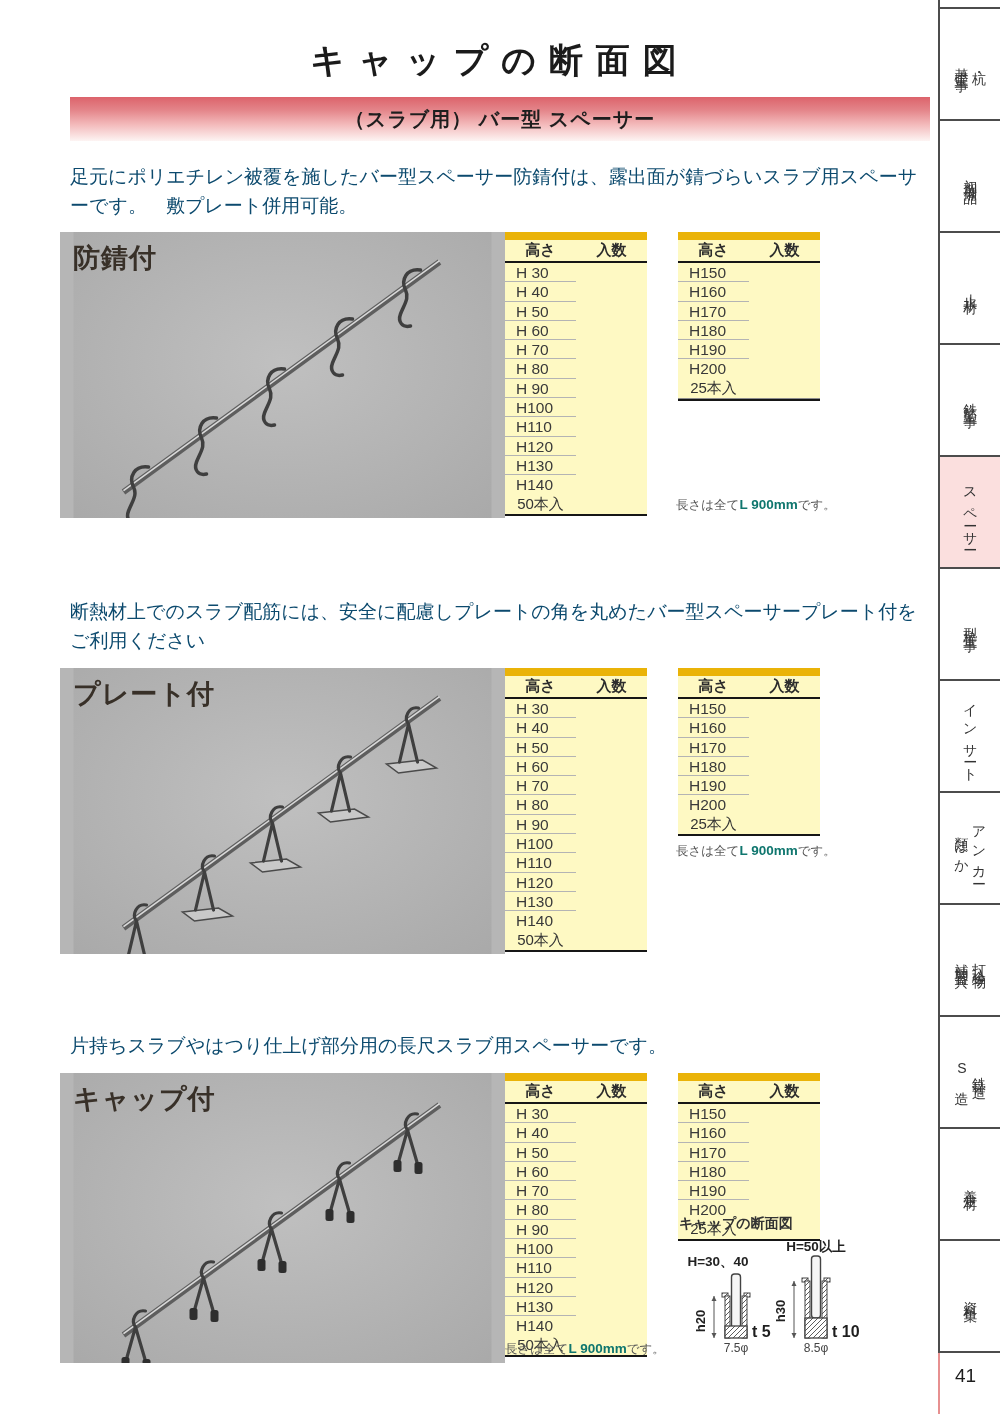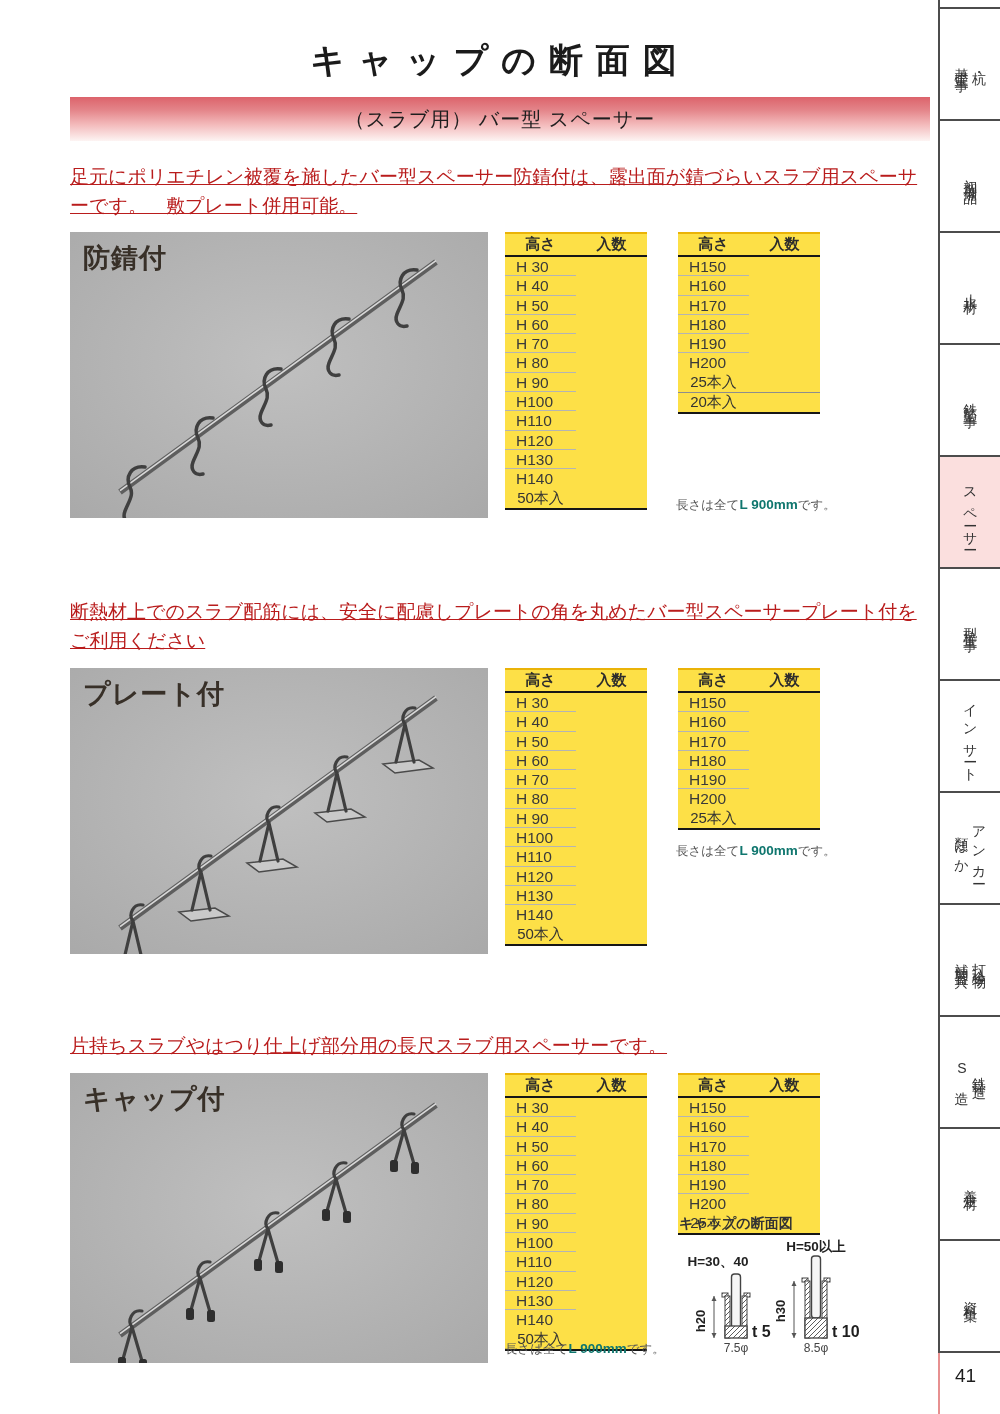--- a/index.html
+++ b/index.html
@@ -4,36 +4,36 @@
 <style>
   html,body{margin:0;padding:0;background:#fff;}
   .page{position:relative;width:1000px;height:1414px;background:#ffffff;overflow:hidden;
         font-family:"Liberation Sans",sans-serif;color:#333;}
   
   .page-title{position:absolute;left:70px;top:38px;width:860px;text-align:center;
       font-size:34px;font-weight:bold;color:#1b1b1b;letter-spacing:0.38em;}
   .banner{position:absolute;left:70px;top:97px;width:860px;height:44px;
       background:linear-gradient(to bottom,#dc636b 0%,#e4858a 30%,#f3b9ba 62%,#fdf4f3 100%);
       display:flex;align-items:center;justify-content:center;}
-  .banner-label{font-size:20px;font-weight:normal;color:#1e1e1e;letter-spacing:1px;}
-  .desc{position:absolute;left:70px;width:864px;font-size:19px;line-height:1.55;color:#b91c1c;text-decoration:underline;}
+  .banner-label{font-size:20px;font-weight:bold;color:#1e1e1e;letter-spacing:1px;}
+  .desc{position:absolute;left:70px;width:864px;font-size:19px;line-height:1.55;color:#0c4a6e;}
   .desc-1{top:162px;}
   .desc-2{top:597px;}
   .desc-3{top:1031px;}
   
-  .photo{position:absolute;left:70px;width:418px;height:286px;background:#b6b6b6;}
+  .photo{position:absolute;left:60px;width:418px;height:286px;background:#b6b6b6;padding-left:27px;}
   .photo-1{top:232px;}
   .photo-2{top:668px;}
   .photo-3{top:1073px;height:290px;}
   .photo svg{position:absolute;left:0;top:0;width:100%;height:100%;}
   .photo-label{position:absolute;left:13px;top:8px;font-size:27px;font-weight:bold;
       color:#383028;letter-spacing:1px;}
   
-  .spec-table{position:absolute;width:142px;border-top:2px solid #eab308;
-      border-bottom:2px solid #161616;background:#fde047;}
+  .spec-table{position:absolute;width:142px;border-top:8px solid #eab308;
+      border-bottom:2px solid #161616;background:#fef9c3;}
   .ta1{left:505px;top:232px;} .ta2{left:678px;top:232px;}
   .tb1{left:505px;top:668px;} .tb2{left:678px;top:668px;}
   .tc1{left:505px;top:1073px;} .tc2{left:678px;top:1073px;}
   .t-head{display:flex;border-bottom:2px solid #161616;height:21px;align-items:center;}
   .t-h{width:50%;text-align:center;font-weight:bold;font-size:15px;color:#2c2c2c;}
   .t-group{display:flex;flex-direction:column;}
   .t-group + .t-group{border-top:1px solid #8d8d8d;}
   .t-heights{width:50%;box-sizing:border-box;}
   .t-cell{height:19.3px;line-height:19.3px;padding-left:11px;font-size:15.5px;color:#3a3a3a;
       border-bottom:1px solid #b4b4b4;box-sizing:border-box;white-space:pre;}
@@ -132,21 +132,20 @@
           <div class="t-cell">H150</div>
           <div class="t-cell">H160</div>
           <div class="t-cell">H170</div>
           <div class="t-cell">H180</div>
           <div class="t-cell">H190</div>
           <div class="t-cell">H200</div>
         </div>
         <div class="t-qty">25本入</div>
       </div>
       <div class="t-group">
-        <div class="t-qty">20本入</div>
       </div>
     </div>
   <div class="note note-a"><span>長さは全て</span><b>L 900mm</b><span>です。</span></div>
 
   <div class="desc desc-2">断熱材上でのスラブ配筋には、安全に配慮しプレートの角を丸めたバー型スペーサープレート付をご利用ください</div>
   <div class="photo photo-2">
     <svg viewBox="0 0 418 286">
       <defs>
         <radialGradient id="bg2" cx="50%" cy="45%" r="75%">
           <stop offset="0%" stop-color="#c0c0c0"></stop>

